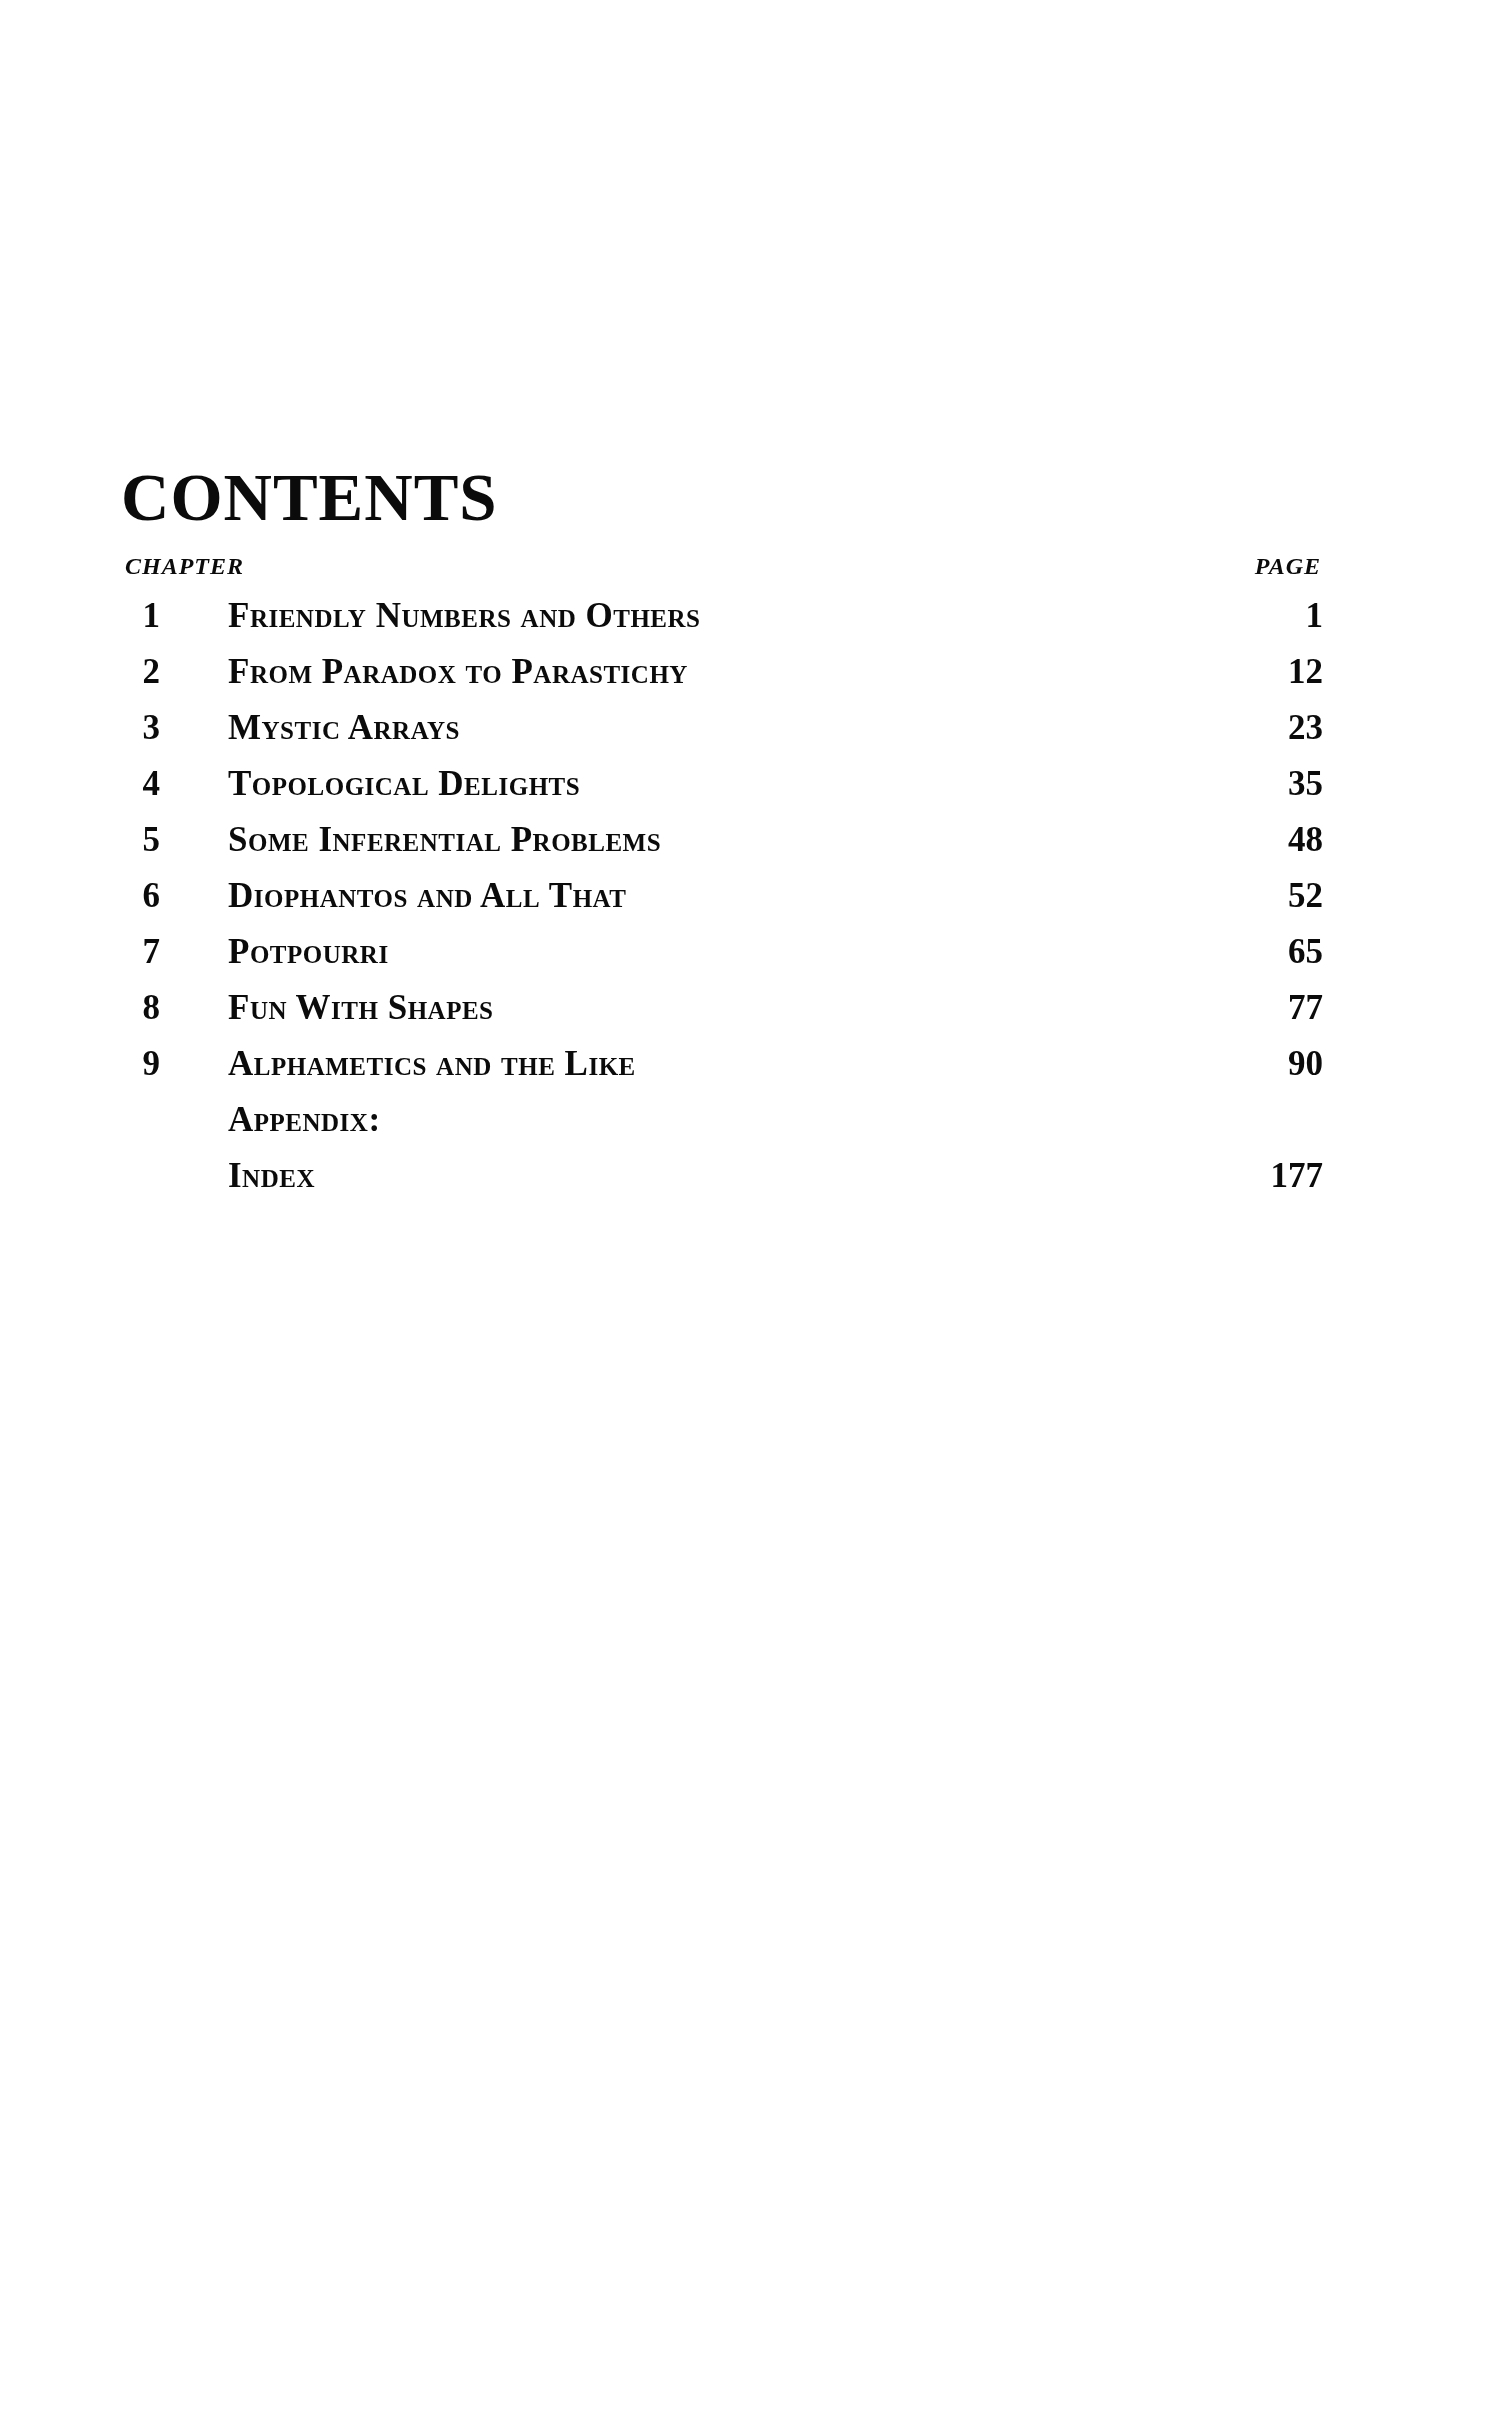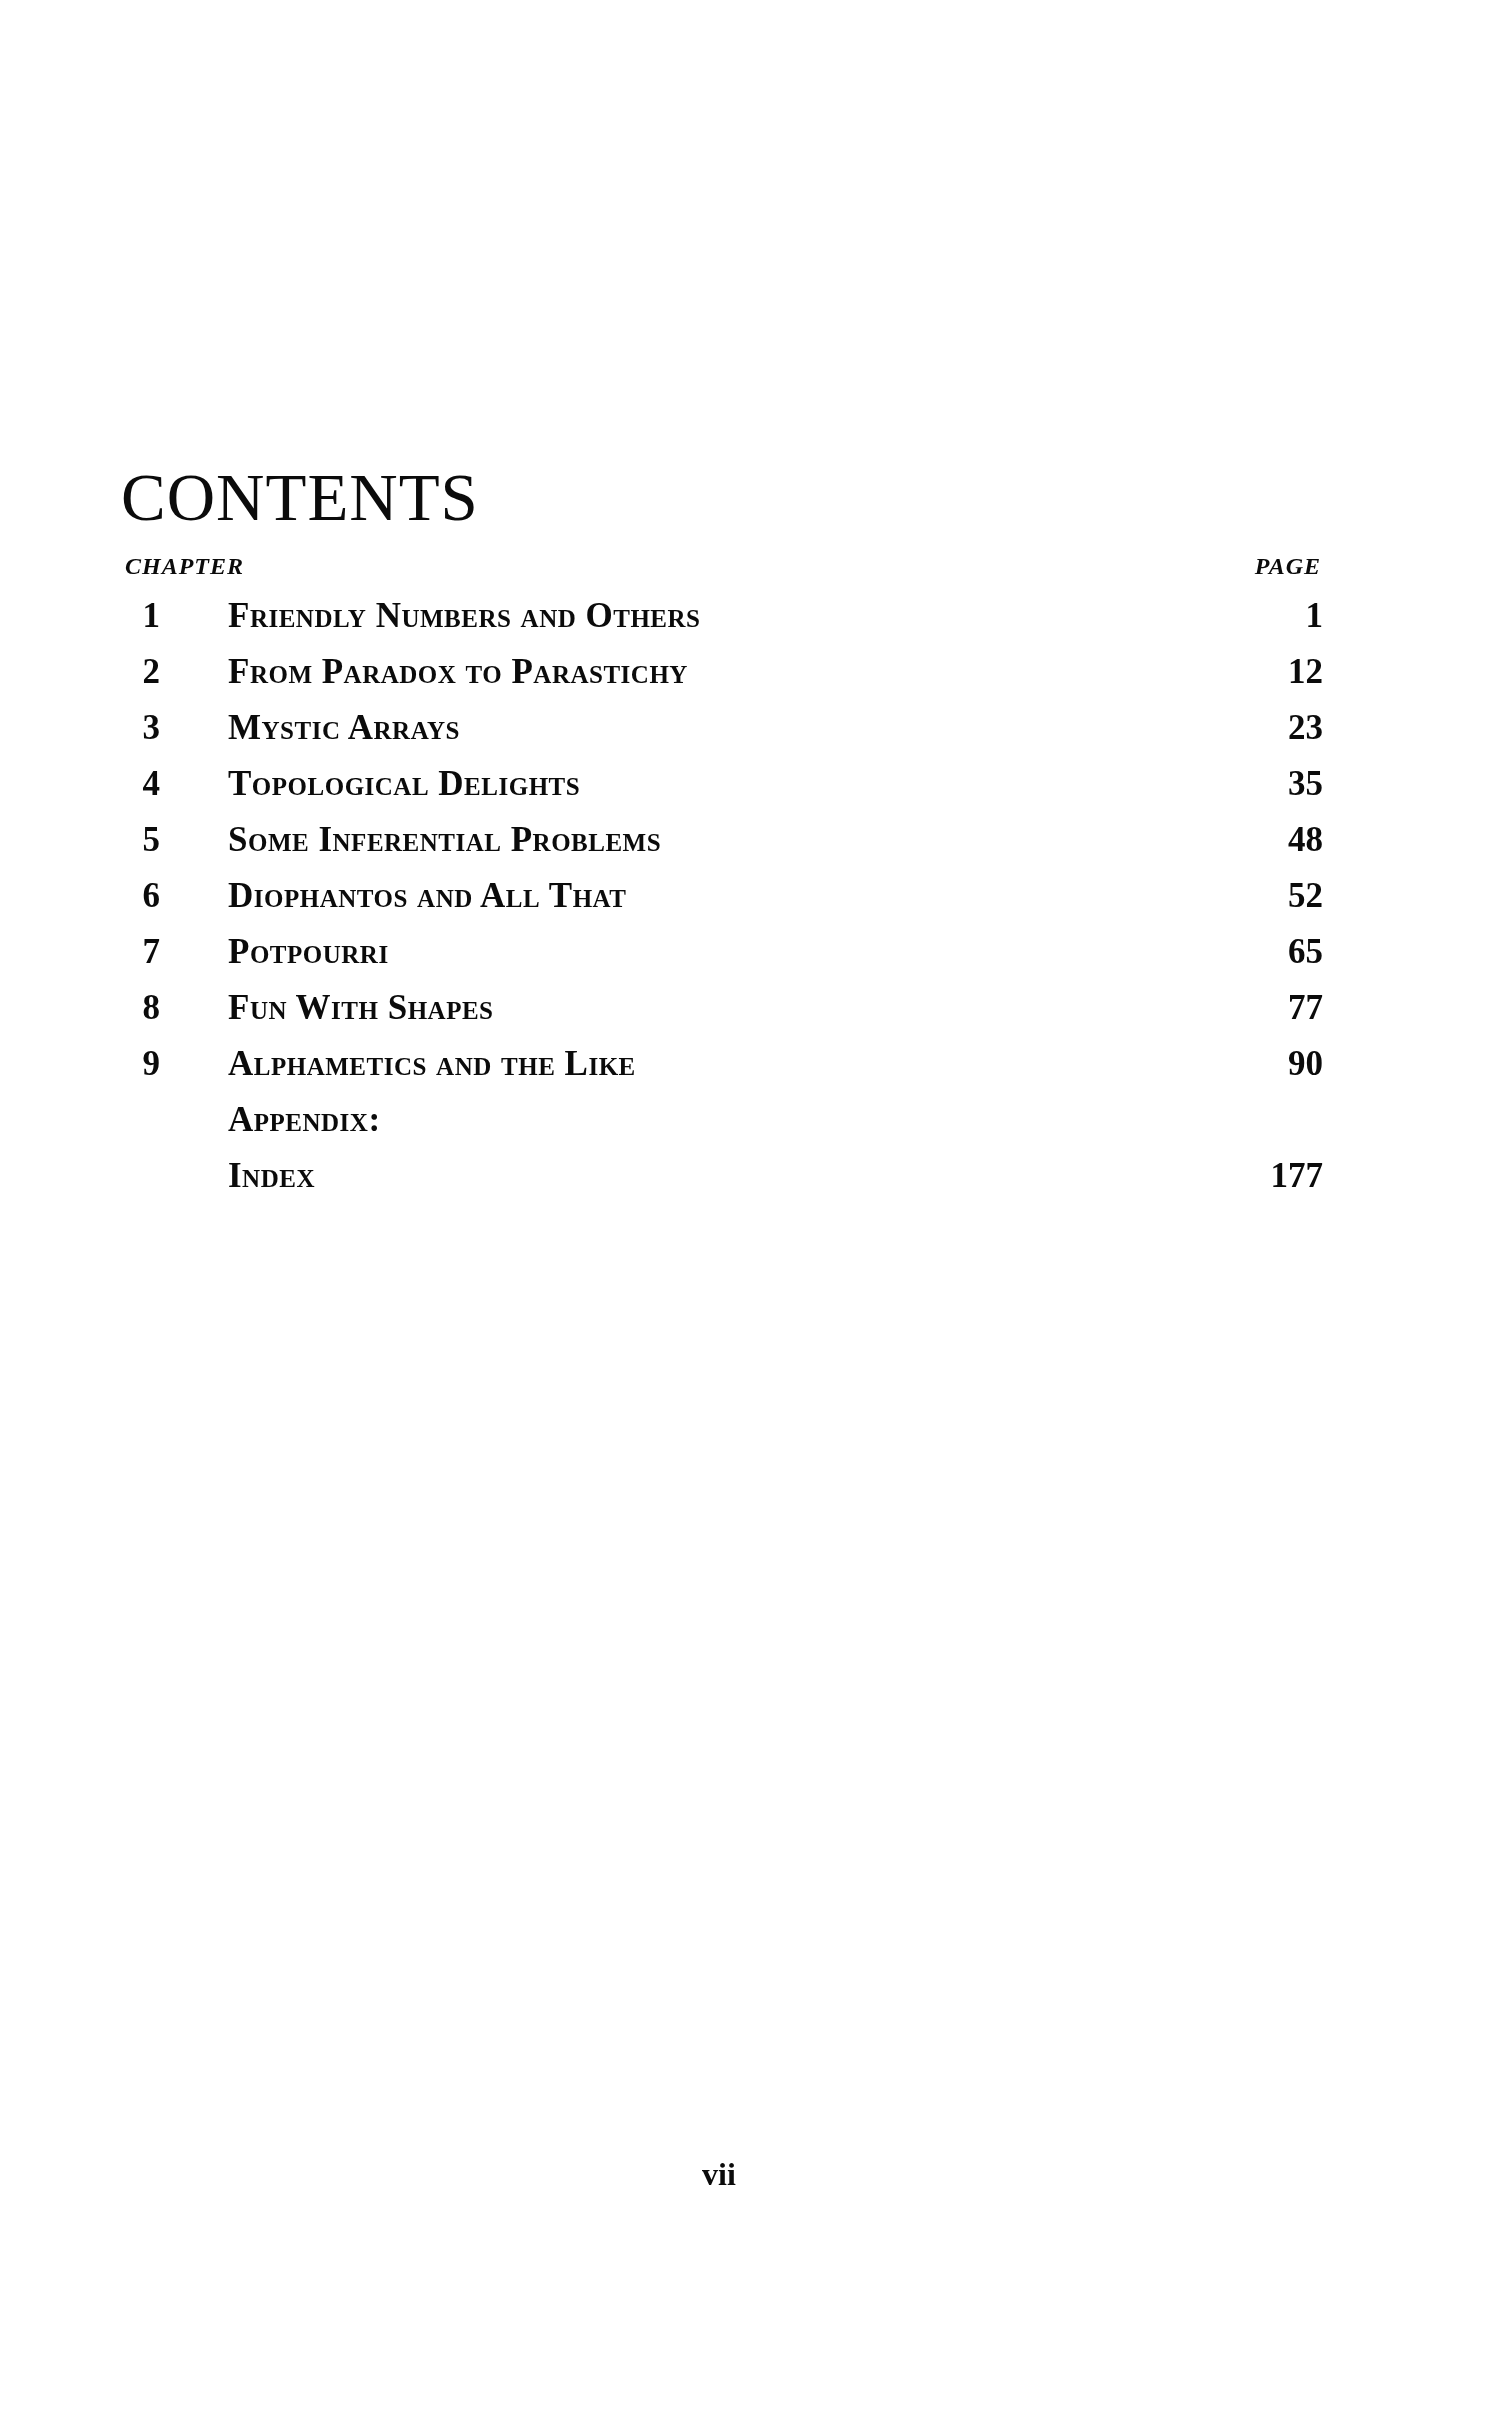--- a/index.html
+++ b/index.html
@@ -10,21 +10,21 @@
     background: #ffffff;
     font-family: "Liberation Serif", serif;
     color: #0b0b0b;
     overflow: hidden;
   }
   .title {
     position: absolute;
     left: 121px;
     top: 419px;
     font-size: 67px;
-    font-weight: normal;
+    font-weight: bold;
     letter-spacing: 1px;
     line-height: 1;
   }
   .col-headers {
     position: absolute;
     left: 125px;
     top: 554px;
     width: 1196px;
     display: flex;
     justify-content: space-between;
@@ -147,16 +147,15 @@
     <span class="titlecell">Appendix:</span>
     <span class="pagecell"></span>
   </div>
       <div class="toc-row">
     <span class="num"></span>
     <span class="titlecell">Index</span>
     <span class="pagecell">177</span>
   </div>
     </div>
 
-  <div class="folio">vii</div>
 
 </div>
 
 
 </body></html>

